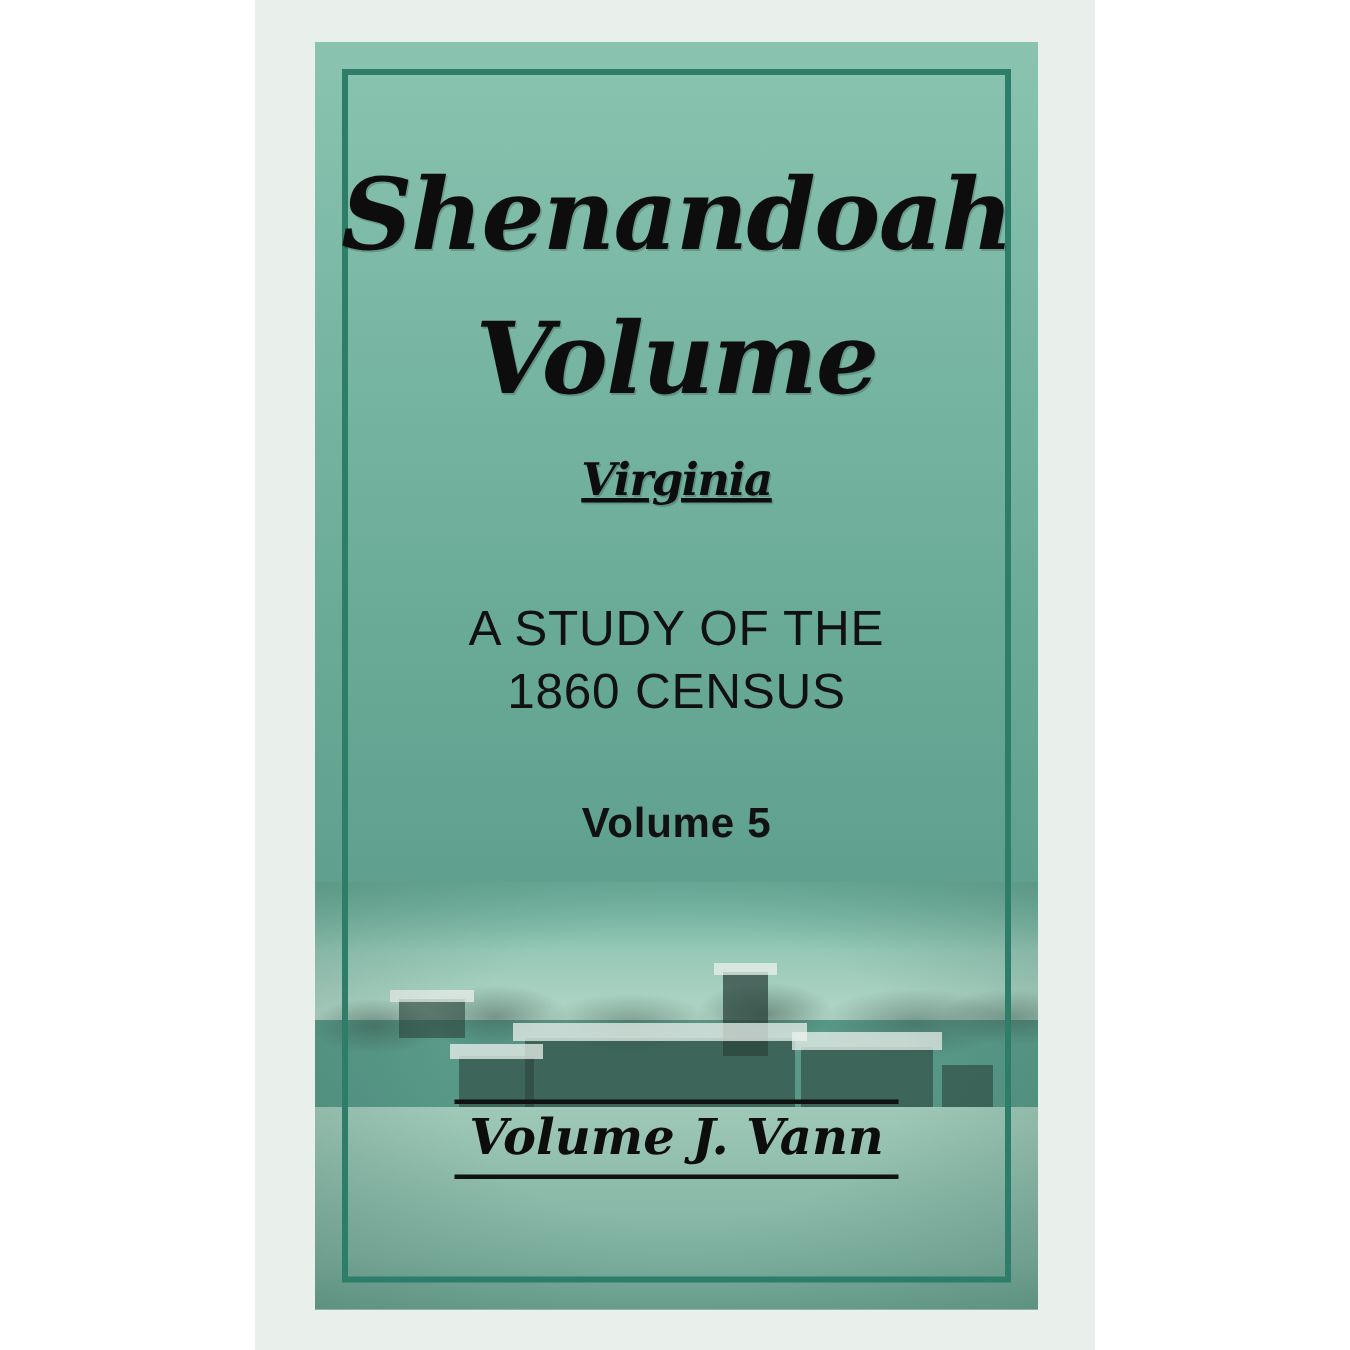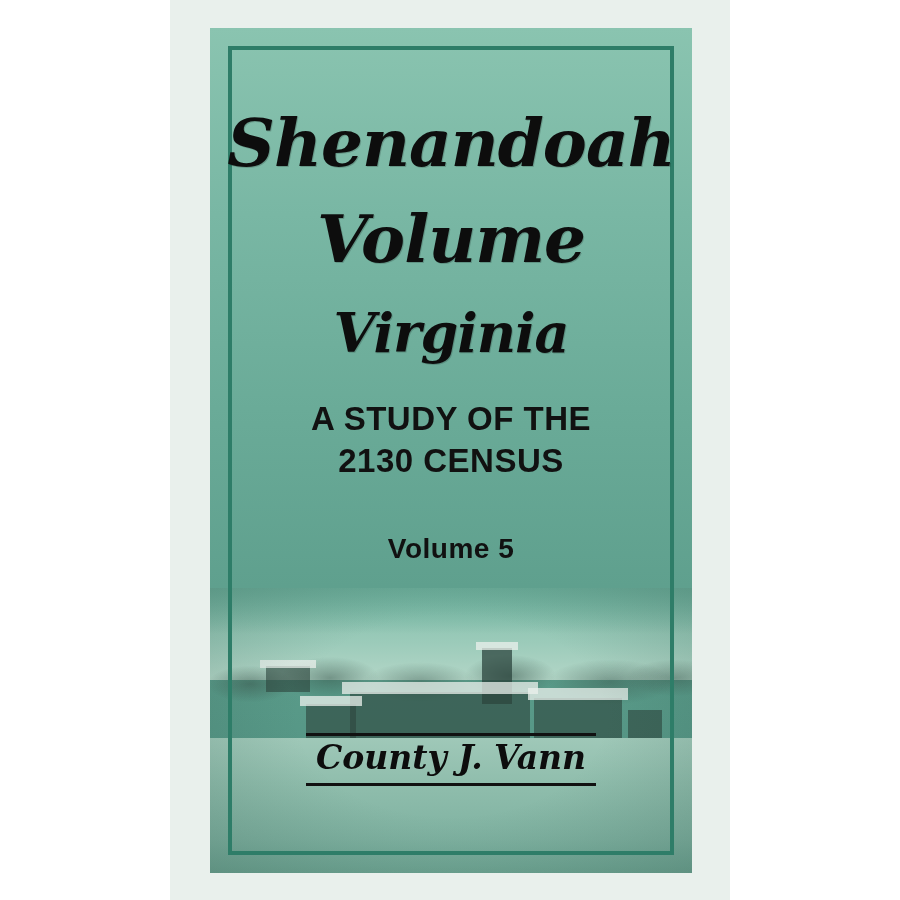--- a/index.html
+++ b/index.html
@@ -146,28 +146,29 @@
   #line2 {
     position: absolute;
     left: 0; right: 0;
     top: 178px;
     font-size: 66px;
   }
   #line3 {
     position: absolute;
     left: 0; right: 0;
     top: 278px;
-    font-size: 54px;
+    font-size: 30px;
+    text-decoration: underline;
   }
   #subtitle {
     position: absolute;
     left: 0; right: 0;
     top: 370px;
     font-family: "Liberation Sans", sans-serif;
-    font-weight: 700;
+    font-weight: 400;
     font-size: 33px;
     line-height: 1.28;
     letter-spacing: 0.5px;
     color: #111111;
   }
   #volume {
     position: absolute;
     left: 0; right: 0;
     top: 505px;
     font-family: "Liberation Sans", sans-serif;
@@ -237,24 +238,24 @@
 
     <div id="frame"></div>
 
     <div id="titleblock">
       <div id="line1" class="script-title">Shenandoah</div>
       <div id="line2" class="script-title">Volume</div>
       <div id="line3" class="script-title">Virginia</div>
 
       <div id="subtitle">
         <div>A STUDY OF THE</div>
-        <div>2130 CENSUS</div>
+        <div>1860 CENSUS</div>
       </div>
 
       <div id="volume">Volume 5</div>
     </div>
 
     <div id="author-wrap">
-      <span id="author">County J. Vann</span>
+      <span id="author">Volume J. Vann</span>
     </div>
 
   </div>
 </div>
 
 </body></html>

